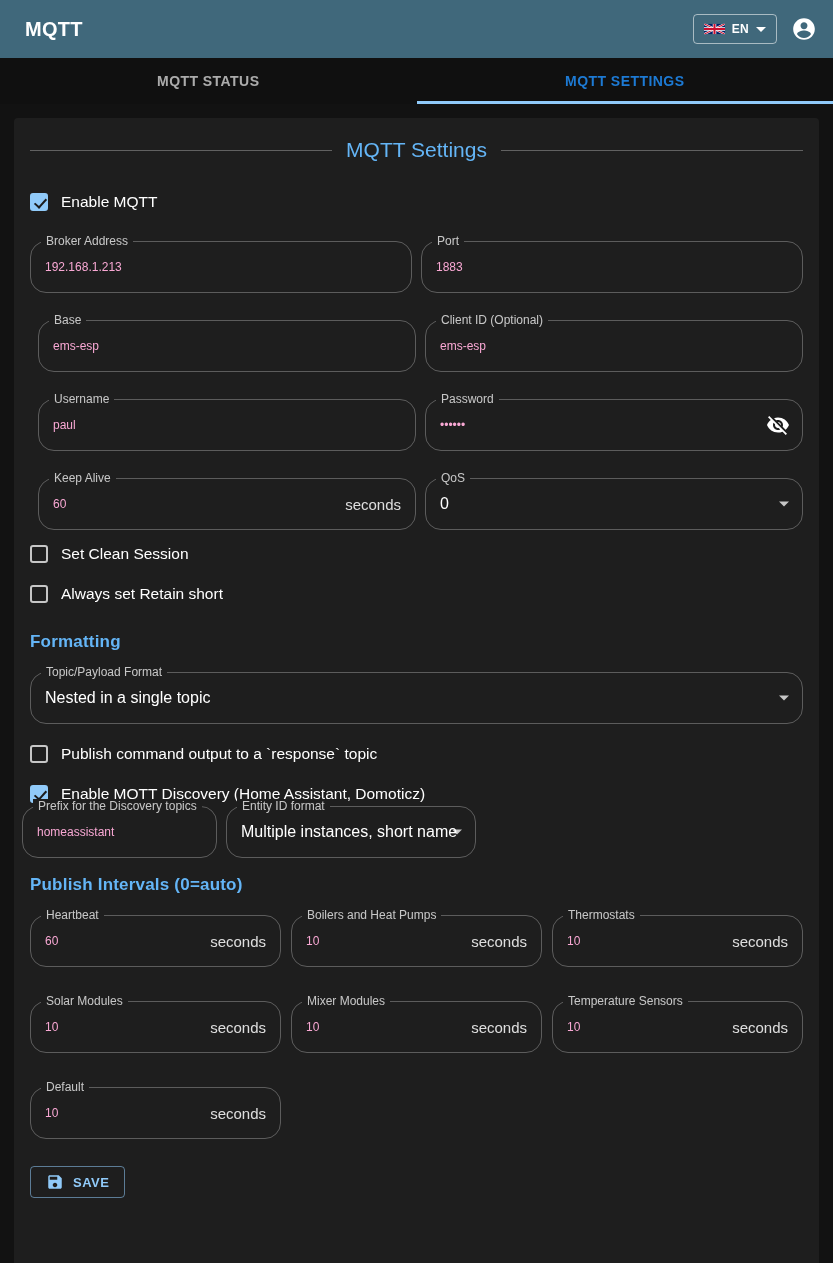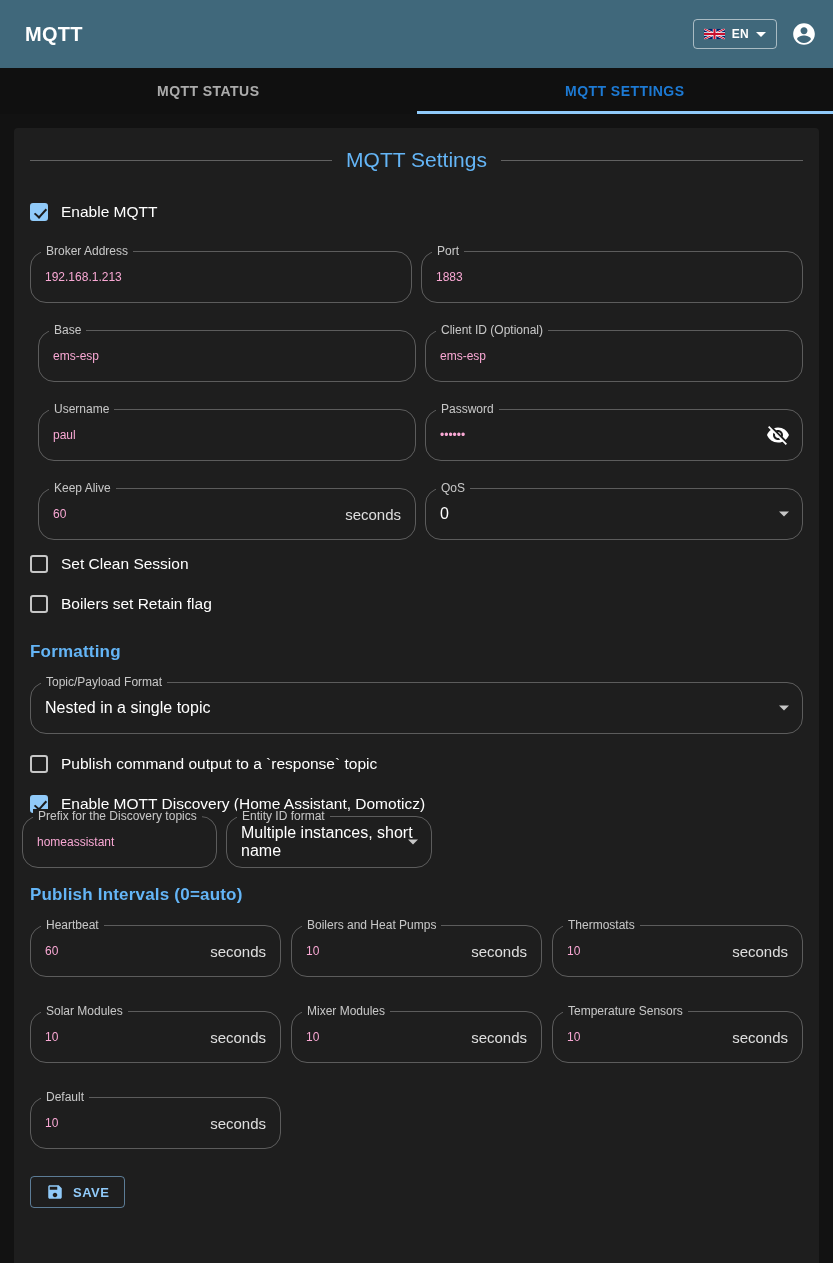--- a/index.html
+++ b/index.html
@@ -6,21 +6,21 @@
   html,body { width:833px; height:1263px; overflow:hidden; }
   body {
     background:#121212;
     font-family:"Liberation Sans", sans-serif;
     color:#fff;
     -webkit-font-smoothing:antialiased;
   }
 
   
   .appbar {
-    height:68px; background:#40687B;
+    height:58px; background:#40687B;
     display:flex; align-items:center; padding:0 16px 0 25px;
   }
   .appbar-title { font-size:20px; font-weight:700; letter-spacing:0.3px; color:#fff; }
   .appbar-spacer { flex:1; }
   .lang-btn {
     display:flex; align-items:center; gap:7px;
     border:1px solid rgba(255,255,255,0.55); border-radius:4px;
     padding:5px 10px; height:30px; cursor:pointer; background:transparent;
   }
   .lang-btn svg { display:block; border-radius:1px; }
@@ -112,21 +112,21 @@
   .row-1 { margin-top:27px; }
   .row-n { margin-top:27px;padding-left:8px; }
   .cs-row { margin-top:12px; }
   .rf-row { margin-top:16px; }
   .fmt-heading { margin-top:26px; }
   .topic-row { margin-top:20px; }
   .resp-row { margin-top:18px; }
   .disc-row { margin-top:16px; }
   .prefix-row { margin-left:-8px; }
   .prefix-row .field.prefix { flex:none; width:195px; }
-  .prefix-row .field.entity { flex:none; width:206px; }
+  .prefix-row .field.entity { flex:none; width:250px; }
   .pi-heading { margin-top:17px; }
   .intervals-grid {
     margin-top:20px; display:grid;
     grid-template-columns:repeat(3,1fr); gap:34px 10px;
   }
   .intervals-grid .field { width:auto; }
 
   
   .save-btn {
     margin-top:27px; display:inline-flex; align-items:center; gap:9px;
@@ -242,21 +242,21 @@
     </div>
   </div>
 
   <div class="check-row cs-row">
     <span class="cb"></span>
     <span class="cb-label">Set Clean Session</span>
   </div>
 
   <div class="check-row rf-row">
     <span class="cb"></span>
-    <span class="cb-label">Boilers set Retain flag</span>
+    <span class="cb-label">Always set Retain short</span>
   </div>
 
   <div class="section-heading fmt-heading">Formatting</div>
 
   <div class="row topic-row">
     <div class="field">
       <label>Topic/Payload Format</label>
       <div class="select-value">Nested in a single topic</div>
       <span class="select-caret"></span>
     </div>

